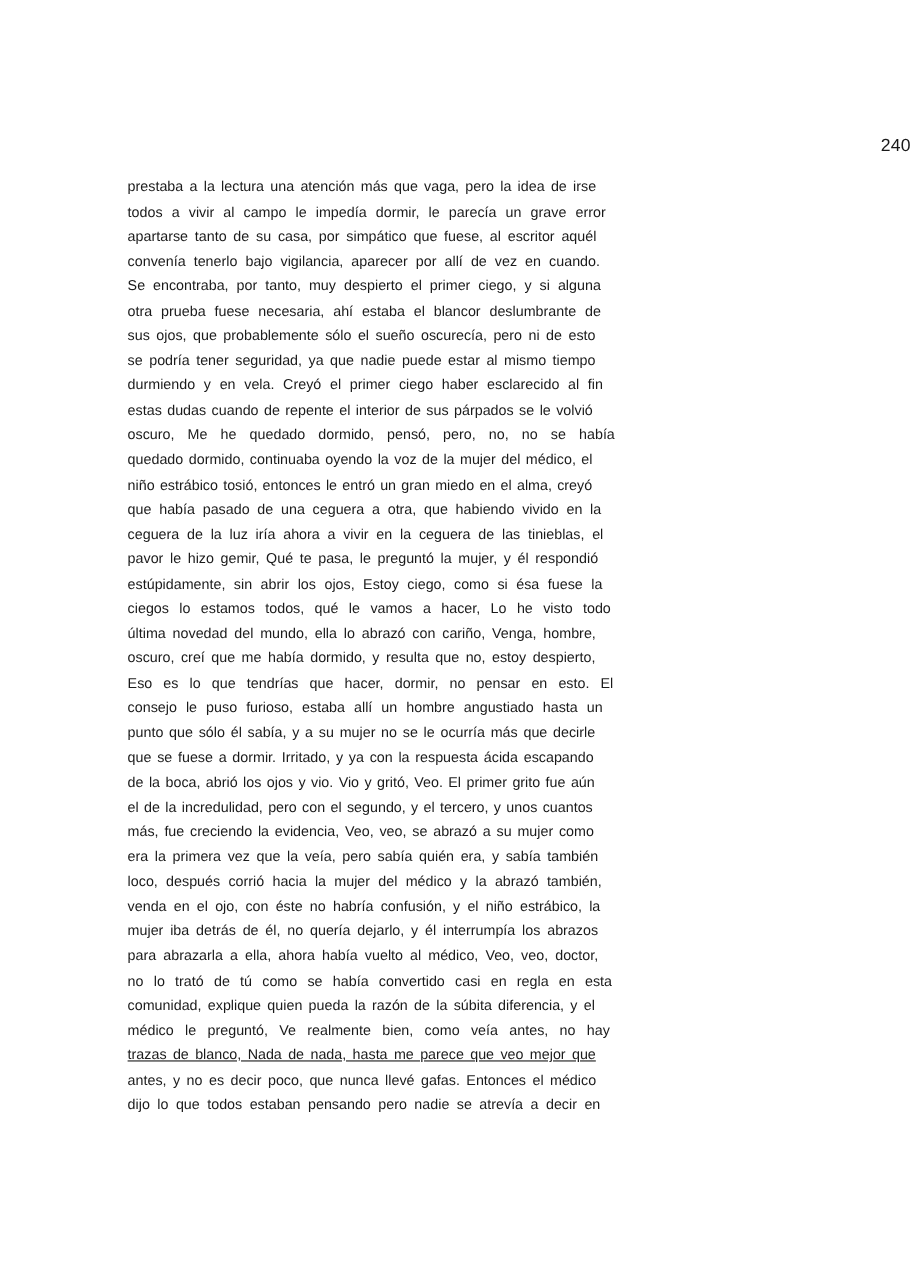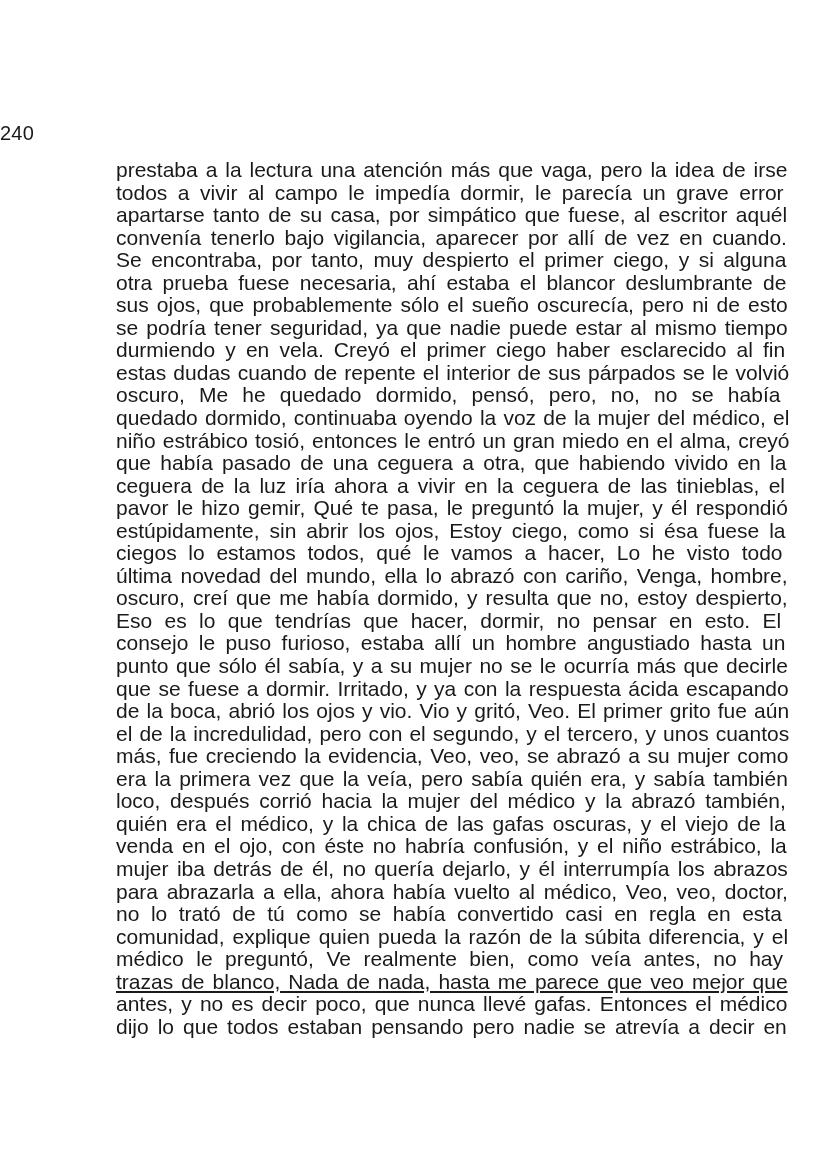--- a/index.html
+++ b/index.html
@@ -13,35 +13,35 @@
       position: relative;
       overflow: hidden;
       font-family: "Liberation Sans", sans-serif;
       color: #1a1a1a;
     }
     .page-number {
       position: absolute;
       top: 122px;
       left: 0;
       width: 828px;
-      text-align: left;
-      font-size: 20px;
+      text-align: right;
+      font-size: 16px;
       line-height: 22px;
       letter-spacing: 0.2px;
     }
     .body-text {
       position: absolute;
       top: 159px;
       left: 116px;
       width: 598px;
       margin: 0;
     }
     .line {
       display: block;
-      font-size: 21px;
+      font-size: 13px;
       line-height: 22.55px;
       height: 22.55px;
       white-space: nowrap;
       text-align: justify;
       text-align-last: justify;
       overflow: visible;
     }
     .line.last {
       text-align-last: justify;
     }
@@ -74,21 +74,20 @@
     <span class="line" style="display: block; width: 598px; text-align: left; text-align-last: left; word-spacing: 2.27273px;">oscuro, creí que me había dormido, y resulta que no, estoy despierto,</span>
     <span class="line" style="display: block; width: 598px; text-align: left; text-align-last: left; word-spacing: 6.5px;">Eso es lo que tendrías que hacer, dormir, no pensar en esto. El</span>
     <span class="line" style="display: block; width: 598px; text-align: left; text-align-last: left; word-spacing: 4.6px;">consejo le puso furioso, estaba allí un hombre angustiado hasta un</span>
     <span class="line" style="display: block; width: 598px; text-align: left; text-align-last: left; word-spacing: 1.6px;">punto que sólo él sabía, y a su mujer no se le ocurría más que decirle</span>
     <span class="line" style="display: block; width: 598px; text-align: left; text-align-last: left; word-spacing: 1.58333px;">que se fuese a dormir. Irritado, y ya con la respuesta ácida escapando</span>
     <span class="line" style="display: block; width: 598px; text-align: left; text-align-last: left; word-spacing: 1.3125px;">de la boca, abrió los ojos y vio. Vio y gritó, Veo. El primer grito fue aún</span>
     <span class="line" style="display: block; width: 598px; text-align: left; text-align-last: left; word-spacing: 1.23077px;">el de la incredulidad, pero con el segundo, y el tercero, y unos cuantos</span>
     <span class="line" style="display: block; width: 598px; text-align: left; text-align-last: left; word-spacing: 1.66667px;">más, fue creciendo la evidencia, Veo, veo, se abrazó a su mujer como</span>
     <span class="line" style="display: block; width: 598px; text-align: left; text-align-last: left; word-spacing: 2.38462px;">era la primera vez que la veía, pero sabía quién era, y sabía también</span>
     <span class="line" style="display: block; width: 598px; text-align: left; text-align-last: left; word-spacing: 3.90909px;">loco, después corrió hacia la mujer del médico y la abrazó también,</span>
-    <span class="line" style="display: block; width: 598px; text-align: left; text-align-last: left; word-spacing: 2.93333px;">quién era el médico, y la chica de las gafas oscuras, y el viejo de la</span>
     <span class="line" style="display: block; width: 598px; text-align: left; text-align-last: left; word-spacing: 2.92308px;">venda en el ojo, con éste no habría confusión, y el niño estrábico, la</span>
     <span class="line" style="display: block; width: 598px; text-align: left; text-align-last: left; word-spacing: 2.58333px;">mujer iba detrás de él, no quería dejarlo, y él interrumpía los abrazos</span>
     <span class="line" style="display: block; width: 598px; text-align: left; text-align-last: left; word-spacing: 2.81818px;">para abrazarla a ella, ahora había vuelto al médico, Veo, veo, doctor,</span>
     <span class="line" style="display: block; width: 598px; text-align: left; text-align-last: left; word-spacing: 5.69231px;">no lo trató de tú como se había convertido casi en regla en esta</span>
     <span class="line" style="display: block; width: 598px; text-align: left; text-align-last: left; word-spacing: 2.09091px;">comunidad, explique quien pueda la razón de la súbita diferencia, y el</span>
     <span class="line" style="display: block; width: 598px; text-align: left; text-align-last: left; word-spacing: 6.7px;">médico le preguntó, Ve realmente bien, como veía antes, no hay</span>
     <span class="line" style="display: block; width: 598px; text-align: left; text-align-last: left; word-spacing: 2.16667px; text-decoration: underline;">trazas de blanco, Nada de nada, hasta me parece que veo mejor que</span>
     <span class="line" style="display: block; width: 598px; text-align: left; text-align-last: left; word-spacing: 2.25px;">antes, y no es decir poco, que nunca llevé gafas. Entonces el médico</span>
     <span class="line last" style="display: block; width: 598px; text-align: left; text-align-last: left; word-spacing: 3.16667px;">dijo lo que todos estaban pensando pero nadie se atrevía a decir en</span>
   </div>

